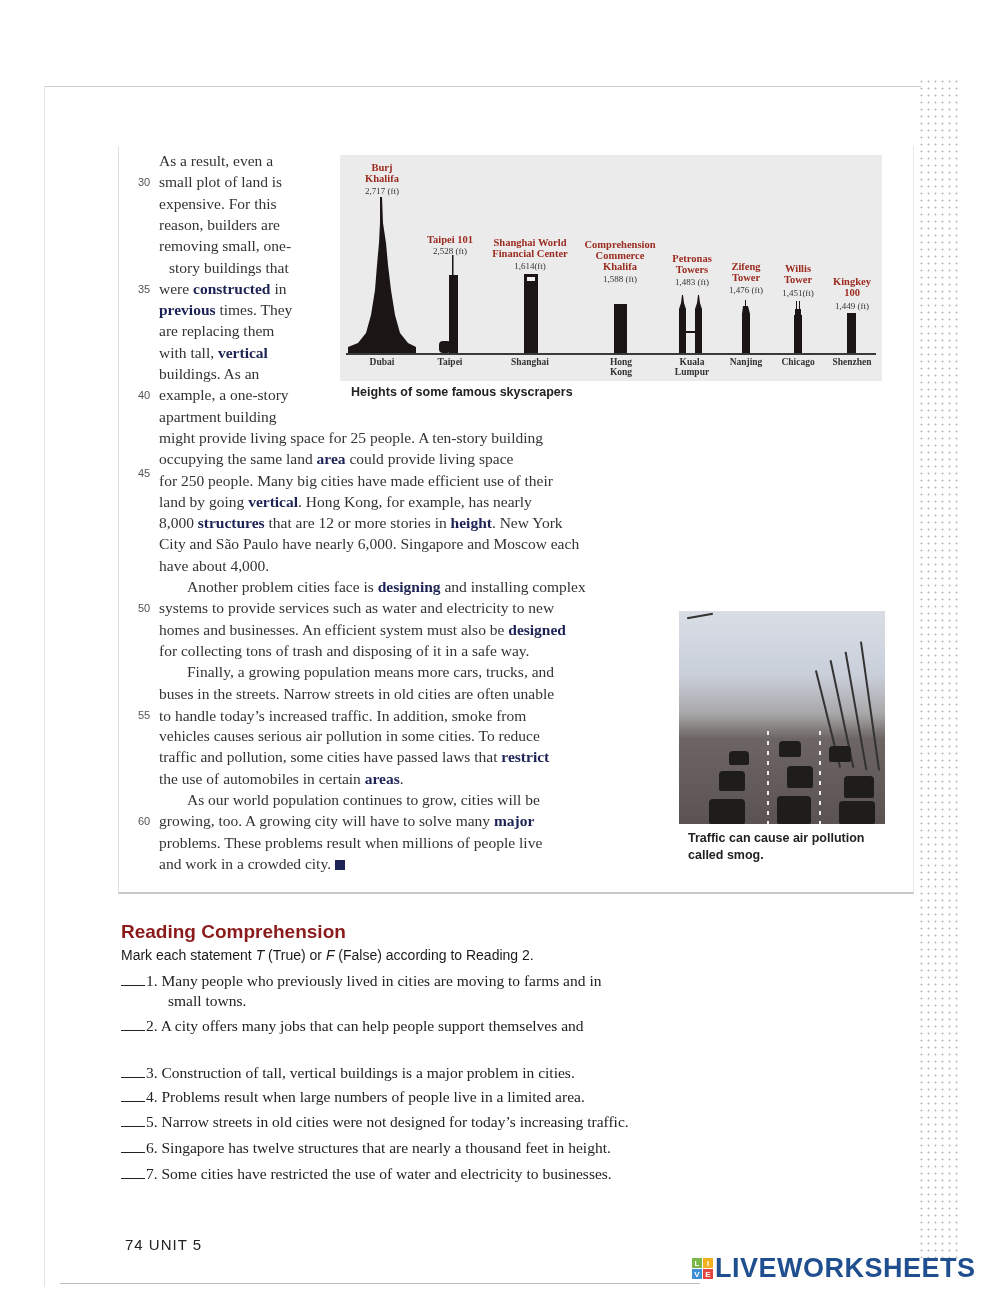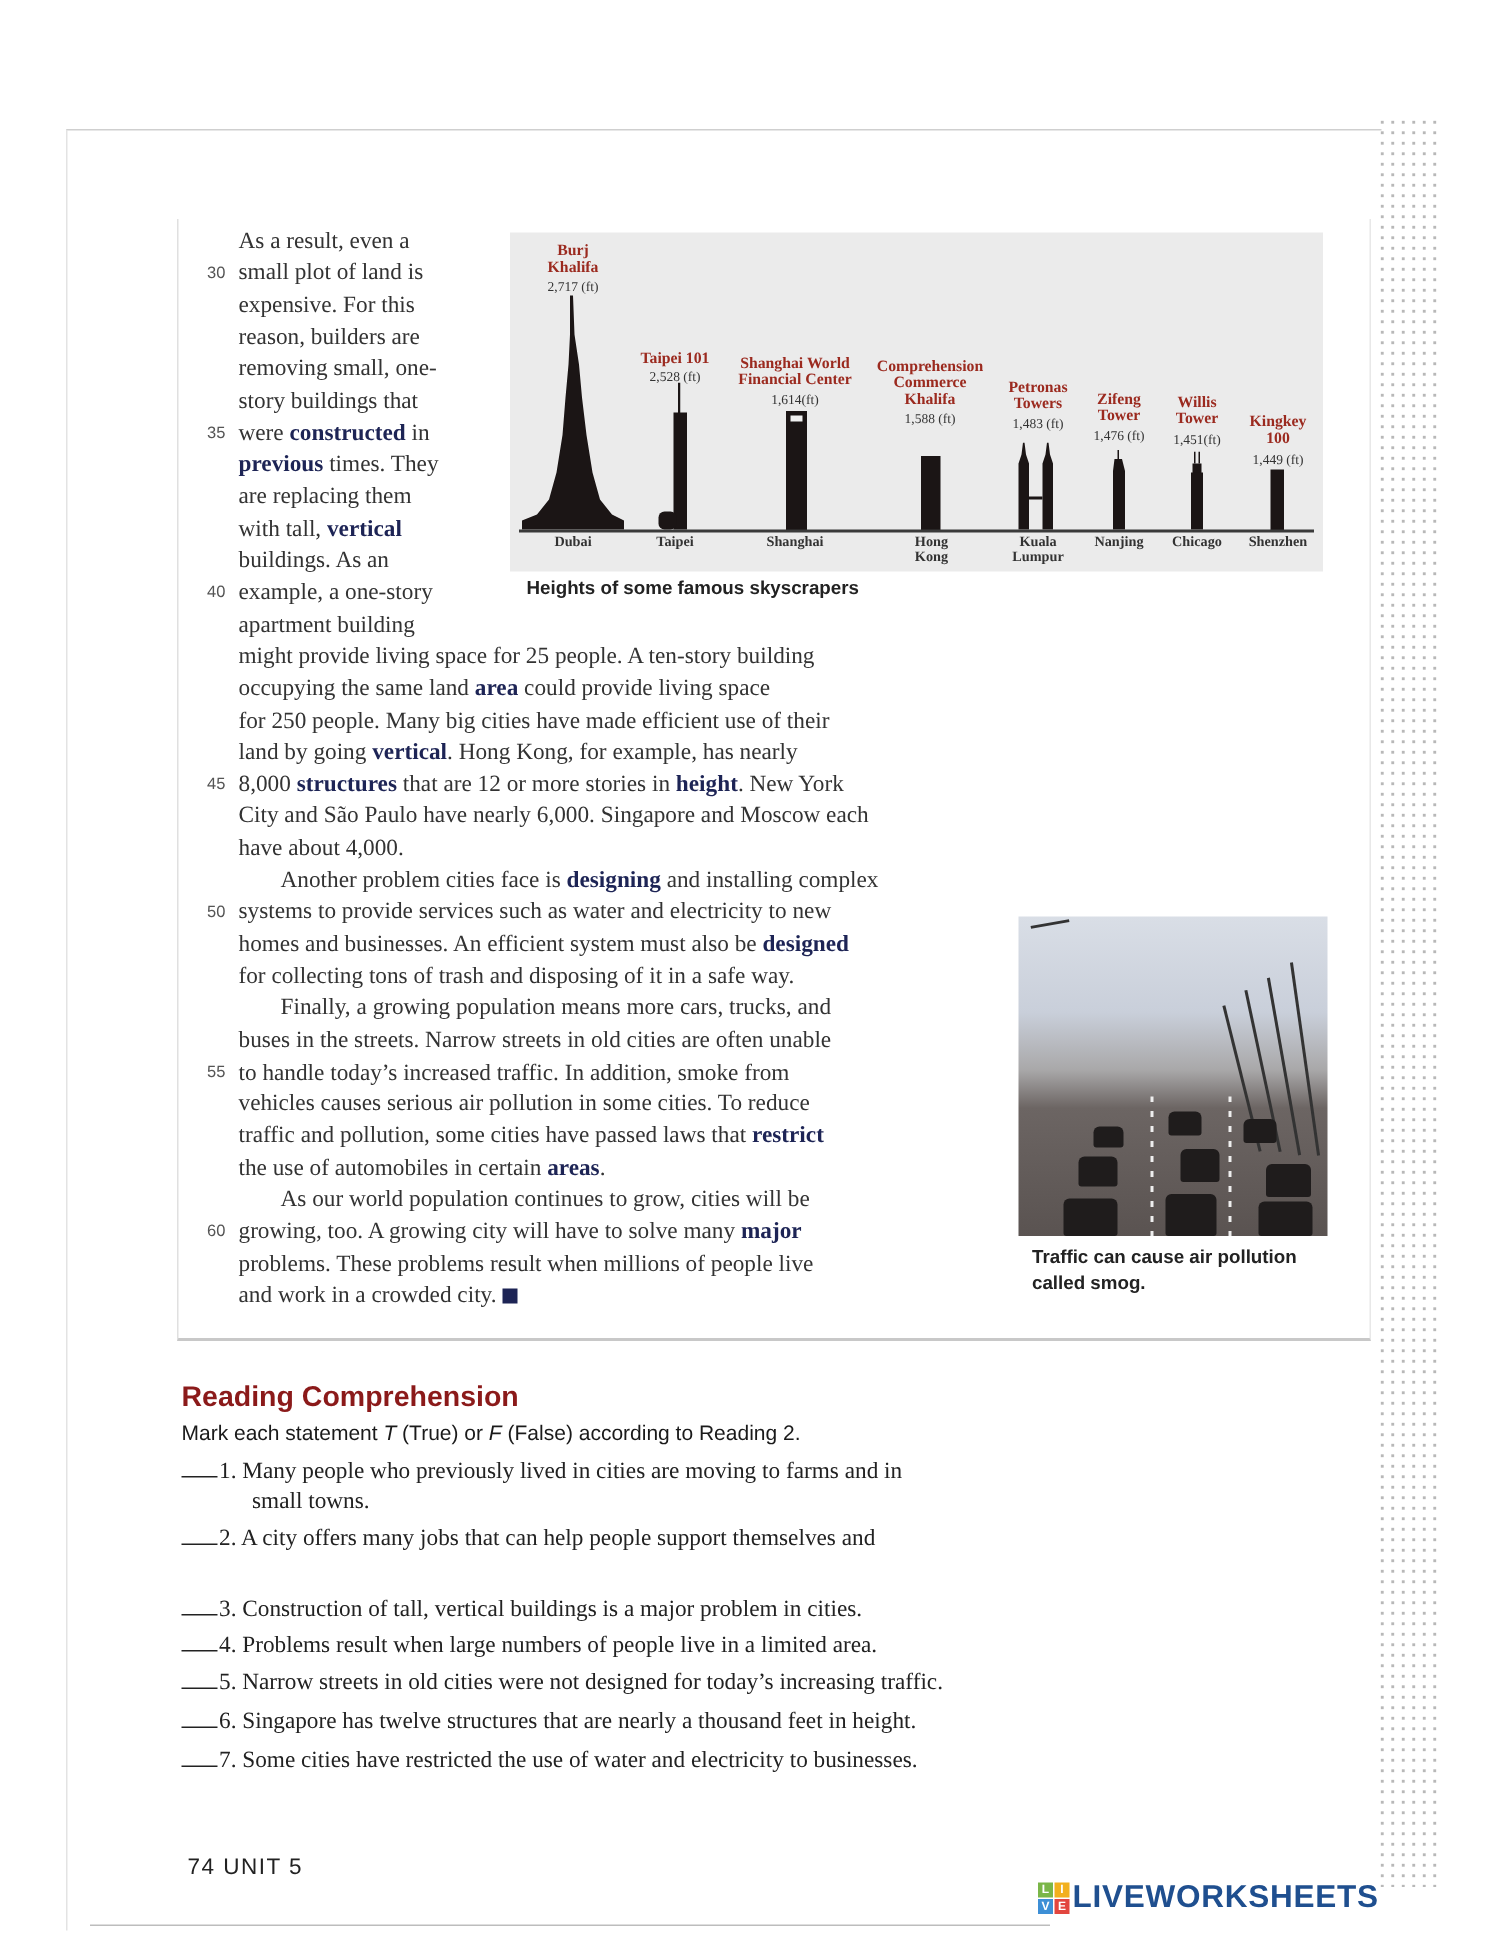--- a/index.html
+++ b/index.html
@@ -76,51 +76,51 @@
   .q .blank { display:inline-block; width:24px; border-bottom:1.5px solid #222; margin-right:1px; vertical-align:0; height:12px; }
   .q .cont { display:block; padding-left:47px; }
 
   .footer-page {
     position:absolute; left:125px; top:1236px; font-family:"Liberation Sans", sans-serif; font-weight:normal;
     font-size:15px; color:#222; letter-spacing:1px;
   }
   .lw-logo { position:absolute; left:692px; top:1253px; display:flex; align-items:center; }
   .lw-blocks { display:grid; grid-template-columns:10px 10px; grid-template-rows:10px 10px; gap:1px; margin-right:2px; }
   .lw-blocks span { font-family:"Liberation Sans", sans-serif; font-size:8px; font-weight:bold; color:#fff; display:flex; align-items:center; justify-content:center; }
-  .lw-text { font-family:"Liberation Sans", sans-serif; font-weight:bold; font-size:21px; color:#1f4f8f; letter-spacing:0.5px; }
+  .lw-text { font-family:"Liberation Sans", sans-serif; font-weight:bold; font-size:27px; color:#1f4f8f; letter-spacing:0.5px; }
 </style>
 </head>
 <body>
 
 <div class="page-frame"></div>
 <div class="dot-strip"></div>
 <div class="reading-box"></div>
 <div class="bottom-rule"></div>
 
 <div id="reading">
     <div class="line" style="left: 159px; top: 150px;"><span>As a result, even a</span></div>
     <div class="ln" style="left: 138px; top: 176.3px;">30</div>
     <div class="line" style="left: 159px; top: 171.3px;"><span>small plot of land is</span></div>
     <div class="line" style="left: 159px; top: 192.6px;"><span>expensive. For this</span></div>
     <div class="line" style="left: 159px; top: 213.9px;"><span>reason, builders are</span></div>
     <div class="line" style="left: 159px; top: 235.2px;"><span>removing small, one-</span></div>
-    <div class="line" style="left: 159px; top: 256.5px; text-align: right;"><span>story buildings that</span></div>
+    <div class="line" style="left: 169px; top: 256.5px; text-align: right;"><span>story buildings that</span></div>
     <div class="ln" style="left: 138px; top: 282.8px;">35</div>
     <div class="line" style="left: 159px; top: 277.8px;"><span>were </span><span class="vocab">constructed</span><span> in</span></div>
     <div class="line" style="left: 159px; top: 299.1px;"><span class="vocab">previous</span><span> times. They</span></div>
     <div class="line" style="left: 159px; top: 320.4px;"><span>are replacing them</span></div>
     <div class="line" style="left: 159px; top: 341.7px;"><span>with tall, </span><span class="vocab">vertical</span></div>
     <div class="line" style="left: 159px; top: 363px;"><span>buildings. As an</span></div>
     <div class="ln" style="left: 138px; top: 389.3px;">40</div>
     <div class="line" style="left: 159px; top: 384.3px;"><span>example, a one-story</span></div>
     <div class="line" style="left: 159px; top: 405.6px;"><span>apartment building</span></div>
     <div class="line" style="left: 159px; top: 426.9px;"><span>might provide living space for 25 people. A ten-story building</span></div>
     <div class="line" style="left: 159px; top: 448.2px;"><span>occupying the same land </span><span class="vocab">area</span><span> could provide living space</span></div>
     <div class="line" style="left: 159px; top: 469.5px;"><span>for 250 people. Many big cities have made efficient use of their</span></div>
-    <div class="ln" style="left: 138px; top: 517px;">45</div>
+    <div class="ln" style="left: 138px; top: 467px;">45</div>
     <div class="line" style="left: 159px; top: 490.8px;"><span>land by going </span><span class="vocab">vertical</span><span>. Hong Kong, for example, has nearly</span></div>
     <div class="line" style="left: 159px; top: 512.1px;"><span>8,000 </span><span class="vocab">structures</span><span> that are 12 or more stories in </span><span class="vocab">height</span><span>. New York</span></div>
     <div class="line" style="left: 159px; top: 533.4px;"><span>City and São Paulo have nearly 6,000. Singapore and Moscow each</span></div>
     <div class="line" style="left: 159px; top: 554.7px;"><span>have about 4,000.</span></div>
     <div class="line" style="left: 187px; top: 576px;"><span>Another problem cities face is </span><span class="vocab">designing</span><span> and installing complex</span></div>
     <div class="ln" style="left: 138px; top: 602.3px;">50</div>
     <div class="line" style="left: 159px; top: 597.3px;"><span>systems to provide services such as water and electricity to new</span></div>
     <div class="line" style="left: 159px; top: 618.6px;"><span>homes and businesses. An efficient system must also be </span><span class="vocab">designed</span></div>
     <div class="line" style="left: 159px; top: 639.9px;"><span>for collecting tons of trash and disposing of it in a safe way.</span></div>
     <div class="line" style="left: 187px; top: 661.2px;"><span>Finally, a growing population means more cars, trucks, and</span></div>

